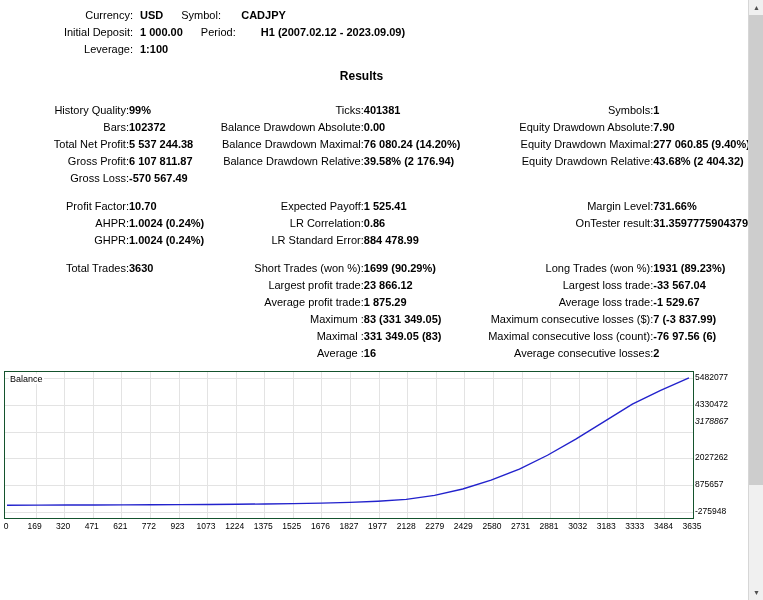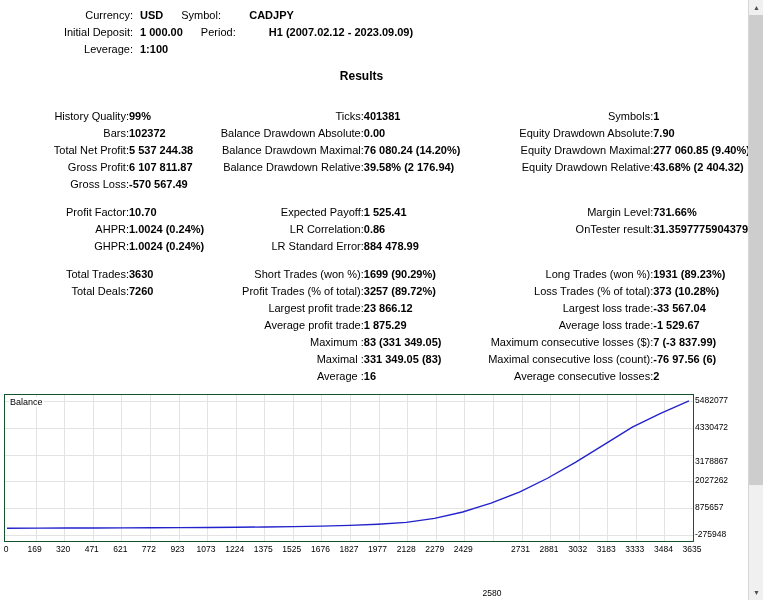--- a/index.html
+++ b/index.html
@@ -16,32 +16,32 @@
 
   
   .header { padding: 6px 0 0 0; }
   .hdr-row { display: flex; height: 17px; align-items: center; }
   .hdr-label {
     width: 140px; text-align: right; padding-right: 7px;
     font-size: 11px; color: #000;
   }
   .hdr-value { font-weight: bold; font-size: 11px; }
   .hdr-col2-label {
-    width: 86px; text-align: left; padding-left: 18px;
+    width: 78px; text-align: left; padding-left: 18px;
     font-size: 11px;
   }
   .hdr-col2-value { font-weight: bold; font-size: 11px; }
 
   
   .results-title {
     text-align: center;
     font-size: 12px;
     font-weight: bold;
     margin-top: 12px;
-    margin-bottom: 24px;
+    margin-bottom: 18px;
     padding-right: 40px;
   }
 
   
   .stats { width: 756px; }
   .stats table { border-collapse: collapse; width: 763px; }
   .stats td { font-size: 11px; padding: 0; height: 17px; vertical-align: middle; white-space: nowrap; }
   .lab { text-align: right; padding-right: 7px; color: #000; }
   .val { text-align: left; font-weight: bold; }
   .c1lab { width: 130px; }
@@ -203,28 +203,20 @@
             <td colspan="6"></td>
           </tr>
 
         <tr>
           <td class="lab c1lab">Total Trades:</td>
           <td class="val c1val">3630</td>
           <td class="lab c2lab">Short Trades (won %):</td>
           <td class="val c2val">1699 (90.29%)</td>
           <td class="lab c3lab">Long Trades (won %):</td>
           <td class="val c3val">1931 (89.23%)</td>
-        </tr>
-        <tr>
-          <td class="lab c1lab">Total Deals:</td>
-          <td class="val c1val">7260</td>
-          <td class="lab c2lab">Profit Trades (% of total):</td>
-          <td class="val c2val">3257 (89.72%)</td>
-          <td class="lab c3lab">Loss Trades (% of total):</td>
-          <td class="val c3val">373 (10.28%)</td>
         </tr>
         <tr>
           <td class="lab c1lab"></td>
           <td class="val c1val"></td>
           <td class="lab c2lab">Largest profit trade:</td>
           <td class="val c2val">23 866.12</td>
           <td class="lab c3lab">Largest loss trade:</td>
           <td class="val c3val">-33 567.04</td>
         </tr>
         <tr>
@@ -298,21 +290,21 @@
           <div class="grid-line-v" style="left: 659.417px;"></div>
           <div class="grid-line-v" style="left: 688px;"></div>
         </div>
       <svg class="chart-svg" id="chart-svg" viewBox="0 0 690 148" preserveAspectRatio="none">
         <polyline id="balance-line" fill="none" stroke="#2222cc" stroke-width="1.4" points="2.0,133.6 33.8,133.5 62.2,133.4 90.6,133.4 118.9,133.3 147.3,133.2 175.7,133.0 203.9,132.9 232.3,132.6 260.7,132.4 289.0,132.0 317.4,131.5 345.8,130.8 374.0,129.6 402.4,127.8 430.8,123.8 459.1,117.3 487.5,108.4 515.9,97.5 544.1,83.5 572.5,67.3 600.9,49.8 629.2,32.3 657.6,18.4 686.0,6.0"></polyline>
       </svg>
     </div>
     <div class="y-ticks" id="y-ticks">
         <div class="y-tick" style="top: 6px;">5482077</div>
         <div class="y-tick" style="top: 32.8px;">4330472</div>
-        <div class="y-tick" style="top: 67px;">3178867</div>
+        <div class="y-tick" style="top: 50px; font-style: italic;">3178867</div>
         <div class="y-tick" style="top: 86.4px;">2027262</div>
         <div class="y-tick" style="top: 113.2px;">875657</div>
         <div class="y-tick" style="top: 140px;">-275948</div>
       </div>
     <div class="x-ticks" id="x-ticks">
         <div class="x-tick" style="left: 2px;">0</div>
         <div class="x-tick" style="left: 30.5833px;">169</div>
         <div class="x-tick" style="left: 59.1667px;">320</div>
         <div class="x-tick" style="left: 87.75px;">471</div>
         <div class="x-tick" style="left: 116.333px;">621</div>
@@ -321,21 +313,21 @@
         <div class="x-tick" style="left: 202.083px;">1073</div>
         <div class="x-tick" style="left: 230.667px;">1224</div>
         <div class="x-tick" style="left: 259.25px;">1375</div>
         <div class="x-tick" style="left: 287.833px;">1525</div>
         <div class="x-tick" style="left: 316.417px;">1676</div>
         <div class="x-tick" style="left: 345px;">1827</div>
         <div class="x-tick" style="left: 373.583px;">1977</div>
         <div class="x-tick" style="left: 402.167px;">2128</div>
         <div class="x-tick" style="left: 430.75px;">2279</div>
         <div class="x-tick" style="left: 459.333px;">2429</div>
-        <div class="x-tick" style="left: 487.917px; margin-top: 44px;">2580</div>
+        <div class="x-tick" style="left: 487.917px;">2580</div>
         <div class="x-tick" style="left: 516.5px;">2731</div>
         <div class="x-tick" style="left: 545.083px;">2881</div>
         <div class="x-tick" style="left: 573.667px;">3032</div>
         <div class="x-tick" style="left: 602.25px;">3183</div>
         <div class="x-tick" style="left: 630.833px;">3333</div>
         <div class="x-tick" style="left: 659.417px;">3484</div>
         <div class="x-tick" style="left: 688px;">3635</div>
       </div>
   </div>
 

